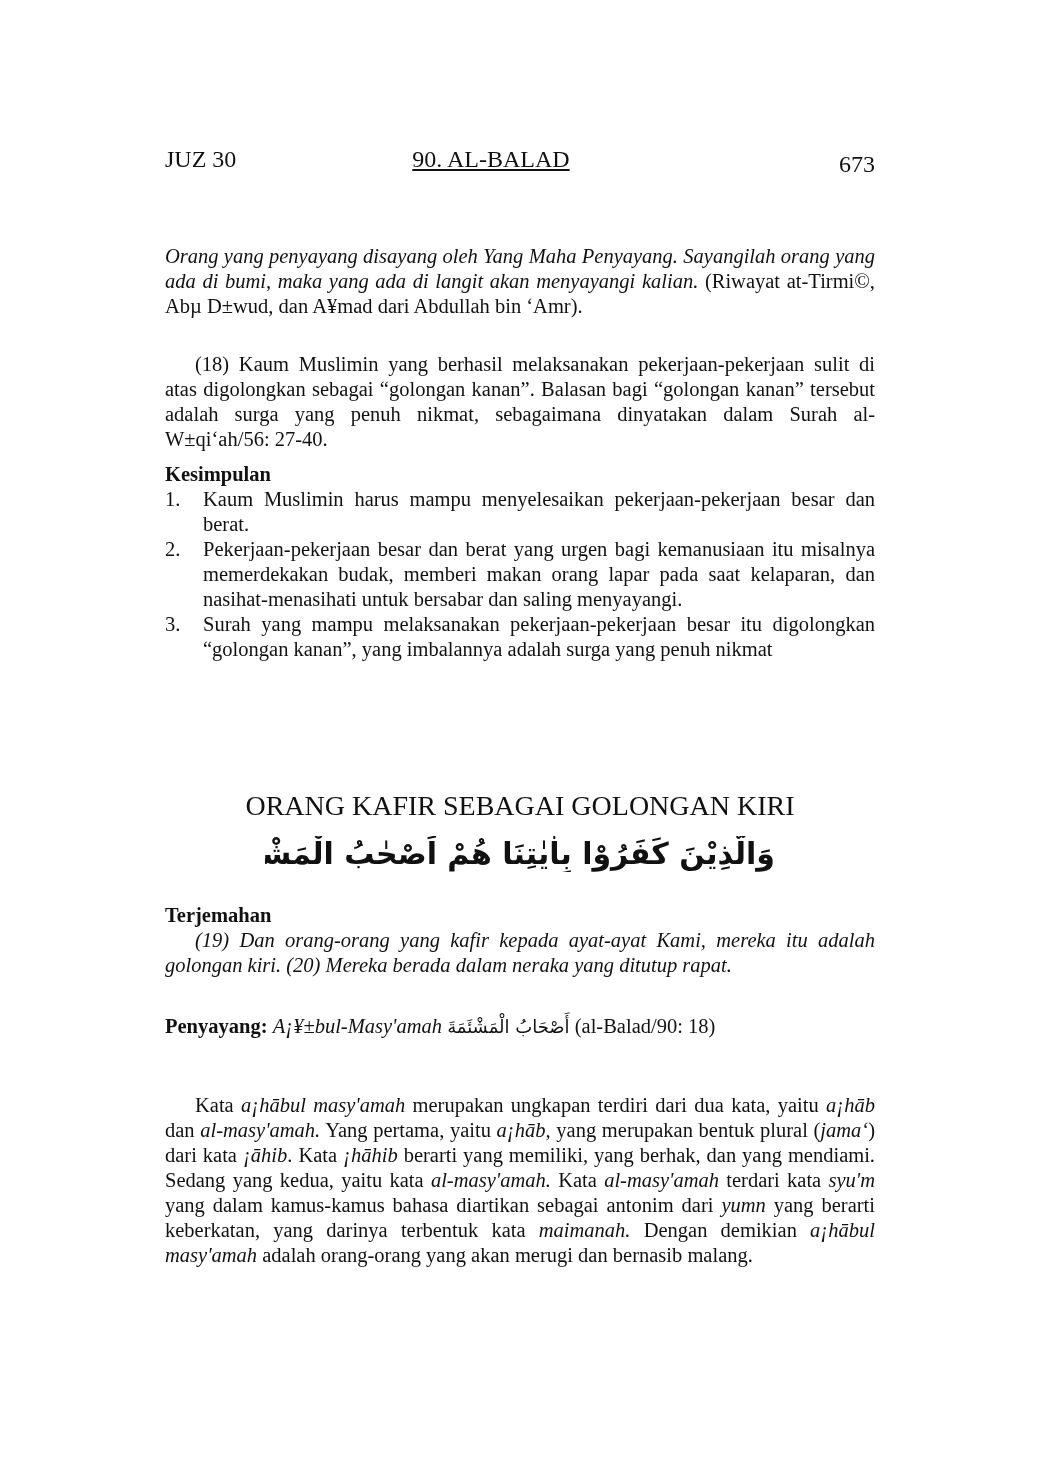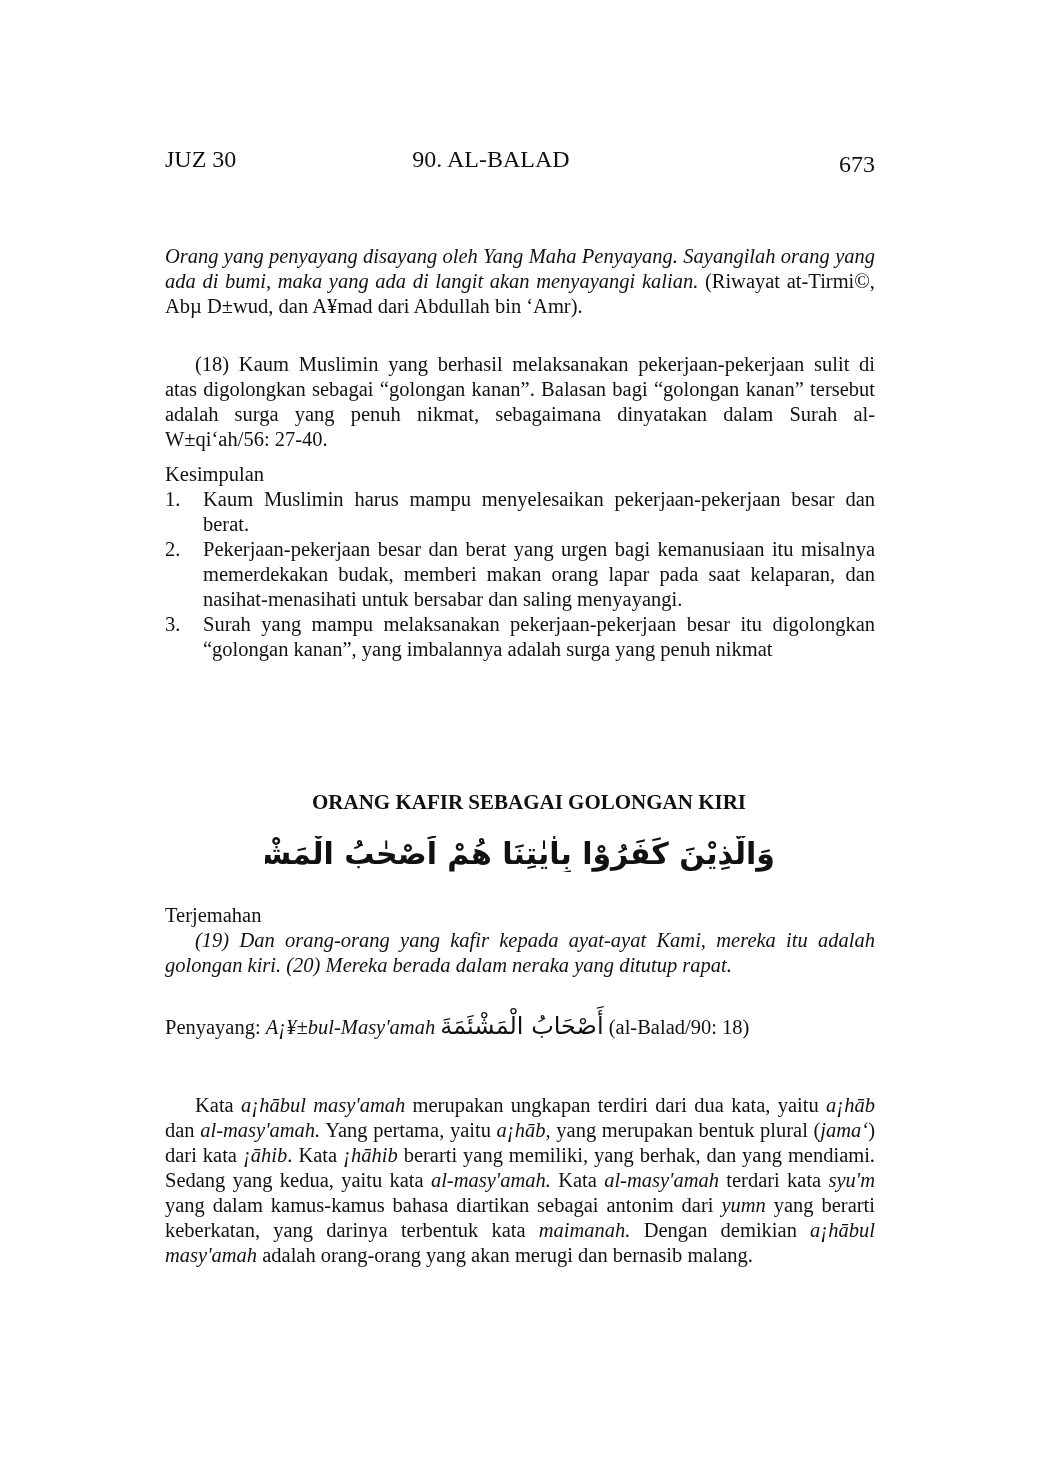--- a/index.html
+++ b/index.html
@@ -1,33 +1,33 @@
 <!DOCTYPE html>
 <html><head>
 <meta charset="utf-8">
 <style>
   html, body { margin: 0; padding: 0; background: #ffffff; }
   body { width: 1038px; height: 1475px; position: relative; overflow: hidden;
          font-family: "Liberation Serif", "DejaVu Serif", serif; color: #111; }
   .page { position: absolute; left: 165px; top: 0; width: 710px; }
   .hdr { position: absolute; top: 146px; left: 0; width: 710px; height: 26px; font-size: 24px; }
   .hdr .l { position: absolute; left: 0; top: 0; }
-  .hdr .c { position: absolute; left: 0; width: 652px; text-align: center; top: 0; }
+  .hdr .c { position: absolute; left: 0; width: 652px; text-align: center; top: 0; text-decoration: underline; }
   .hdr .r { position: absolute; right: 0; top: 5px; }
   .p { position: absolute; left: 0; width: 710px; font-size: 20.5px; line-height: 25px; text-align: justify; }
   .i { font-style: italic; }
   .ind { text-indent: 30px; }
-  .b { font-weight: normal; }
+  .b { font-weight: bold; }
   .list { position: absolute; left: 0; width: 710px; font-size: 20.5px; line-height: 25px; }
   .li { display: flex; }
   .li .n { width: 38px; flex: none; }
   .li .t { flex: 1; text-align: justify; }
-  .title { position: absolute; top: 790px; left: 9px; width: 710px; text-align: center; font-weight: bold; font-size: 21px; }
+  .title { position: absolute; top: 790px; left: 0; width: 710px; text-align: center; font-weight: normal; font-size: 28px; }
   .arabic { position: absolute; top: 836px; left: 100px; width: 510px; text-align: center; font-size: 30px; font-weight: bold; direction: rtl; font-family: "DejaVu Sans", sans-serif; white-space: nowrap; overflow: hidden; }
-  .ar-inline { font-family: "DejaVu Sans", sans-serif; font-size: 24px; }
+  .ar-inline { font-family: "DejaVu Sans", sans-serif; font-size: 18px; }
 </style>
 </head>
 <body>
 
 <div class="page">
 
   <div class="hdr">
     <span class="l">JUZ 30</span>
     <span class="c">90. AL-BALAD</span>
     <span class="r">673</span>

